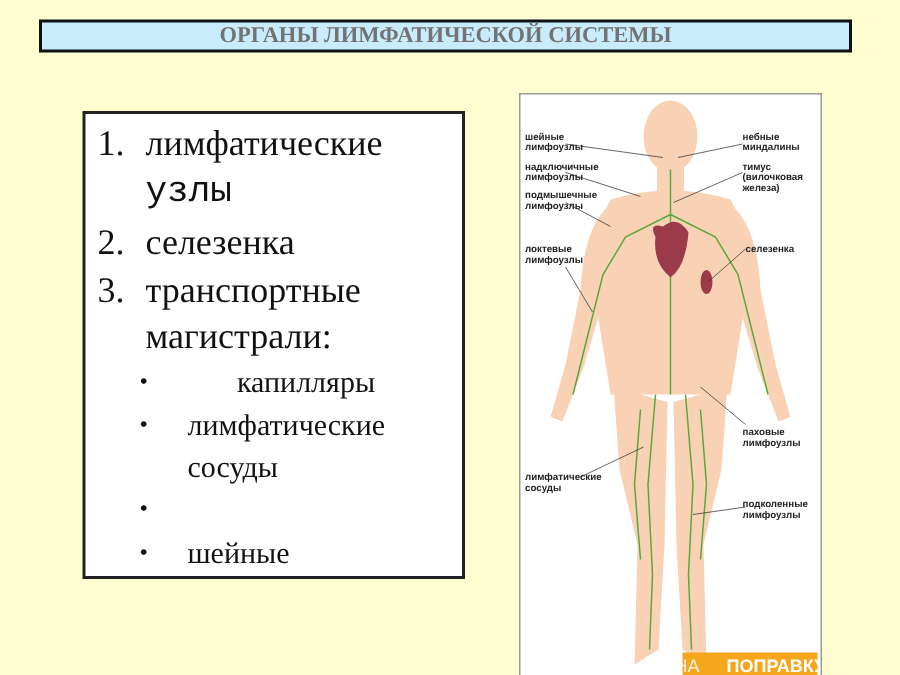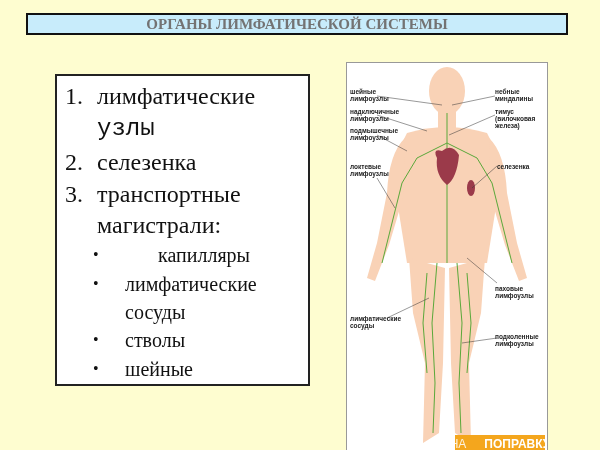--- a/index.html
+++ b/index.html
@@ -29,21 +29,20 @@
   <span class="num" style="left:8px;top:104px;">3.</span>
   <span class="num" style="left:40px;top:135px;">магистрали:</span>
   <span class="num" style="left:40px;top:104px;">транспортные</span>
 
   <span class="bul" style="left:36px;top:170px;">•</span>
   <span class="sub" style="left:68px;top:166px;margin-left:33px;">капилляры</span>
   <span class="bul" style="left:36px;top:199px;">•</span>
   <span class="sub" style="left:68px;top:195px;">лимфатические</span>
   <span class="sub" style="left:68px;top:223px;">сосуды</span>
   <span class="bul" style="left:36px;top:255px;">•</span>
-  <span class="sub" style="left:68px;top:251px;">стволы</span>
   <span class="bul" style="left:36px;top:284px;">•</span>
   <span class="sub" style="left:68px;top:280px;">шейные</span>
 </div>
 
 <div class="figure">
   <svg width="200" height="393" viewBox="0 0 200 393">
     <g fill="#f9d2b6">
       <ellipse cx="100" cy="28" rx="18" ry="24"></ellipse>
       <rect x="91" y="45" width="18" height="20"></rect>
       <path d="M60 70 Q100 58 140 70 L150 90 L148 150 L140 200 L60 200 L52 150 L50 90 Z"></path>

